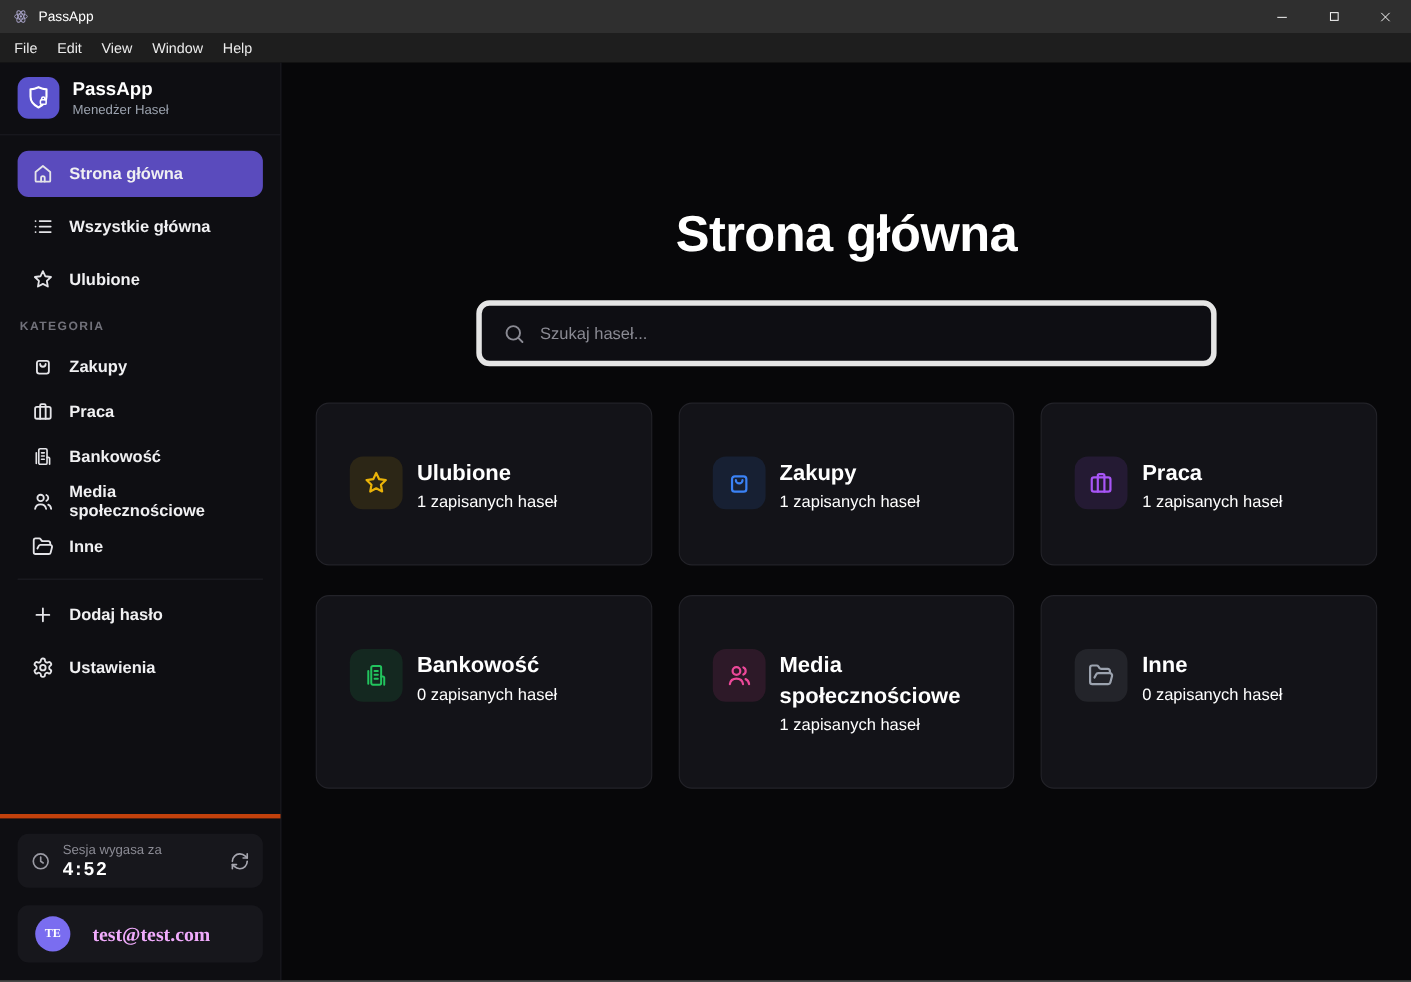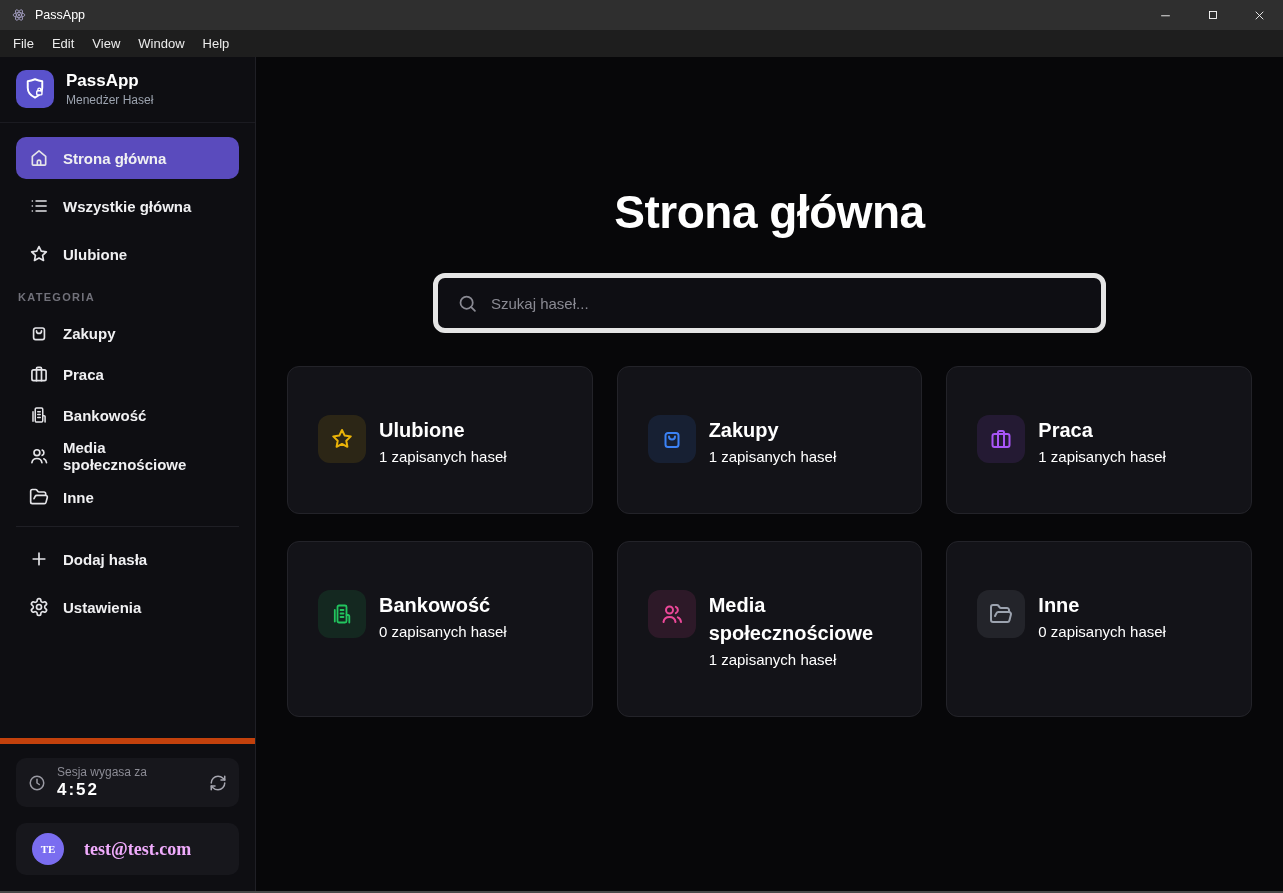--- a/index.html
+++ b/index.html
@@ -35,21 +35,21 @@
   .app-sub { font-size: 12px; color: #9ca3af; margin-top: 2px; }
 
   .sb-nav { flex: 1; padding: 14px 16px 0; overflow: hidden; }
   .nav-item { display: flex; align-items: center; gap: 14px; height: 42px; padding: 0 13px; border-radius: 10px; font-size: 15px; font-weight: bold; color: #f0f0f2; margin-bottom: 6px; cursor: default; }
   .nav-item .ni-icon { color: #e4e4e8; flex-shrink: 0; }
   .nav-item.active { background: #5a4bbd; }
   .cat-label { font-size: 11px; font-weight: bold; letter-spacing: 1.3px; color: #71717a; margin: 16px 2px 10px; }
   .cat-item { height: 40px; margin-bottom: 1px; }
   .sb-divider { height: 1px; background: #1f1f25; margin: 9px 0 11px; }
 
-  .sb-footer { padding: 14px 16px 16px; border-top: 6px solid #c2410c; }
+  .sb-footer { padding: 14px 16px 16px; border-top: 4px solid #c2410c; }
   .session { background: #17171c; border-radius: 10px; padding: 7px 12px; display: flex; align-items: center; gap: 11px; }
   .session-texts { display: flex; flex-direction: column; }
   .session-label { font-size: 12px; color: #8b8b94; }
   .session-time { font-size: 17px; font-weight: bold; color: #fff; letter-spacing: 2px; margin-top: 1px; }
   .clock { color: #9a9aa3; }
   .refresh-btn { margin-left: auto; color: #a7a7b0; cursor: default; }
   .user { margin-top: 16px; background: #17171c; border-radius: 10px; padding: 10px 16px; display: flex; align-items: center; gap: 20px; cursor: default; font-family: Liberation Serif, serif; }
   .avatar { width: 32px; height: 32px; border-radius: 50%; background: #7a6df0; display: flex; align-items: center; justify-content: center; font-size: 11px; font-weight: bold; color: #fff; flex-shrink: 0; }
   .email { font-size: 18px; font-weight: bold; color: #f0abfc; }
 
@@ -209,21 +209,21 @@
       </div>
 
       <div class="sb-divider"></div>
 
       <div class="nav-item">
         <span class="ni-icon">
           <svg width="20" height="20" viewBox="0 0 24 24" fill="none" stroke="currentColor" stroke-width="2" stroke-linecap="round" stroke-linejoin="round">
             <path d="M12 5v14M5 12h14"></path>
           </svg>
         </span>
-        <span>Dodaj hasła</span>
+        <span>Dodaj hasło</span>
       </div>
       <div class="nav-item">
         <span class="ni-icon">
           <svg width="20" height="20" viewBox="0 0 24 24" fill="none" stroke="currentColor" stroke-width="2" stroke-linecap="round" stroke-linejoin="round">
             <path d="M12.22 2h-.44a2 2 0 0 0-2 2v.18a2 2 0 0 1-1 1.73l-.43.25a2 2 0 0 1-2 0l-.15-.08a2 2 0 0 0-2.73.73l-.22.38a2 2 0 0 0 .73 2.73l.15.1a2 2 0 0 1 1 1.72v.51a2 2 0 0 1-1 1.74l-.15.09a2 2 0 0 0-.73 2.73l.22.38a2 2 0 0 0 2.73.73l.15-.08a2 2 0 0 1 2 0l.43.25a2 2 0 0 1 1 1.73V20a2 2 0 0 0 2 2h.44a2 2 0 0 0 2-2v-.18a2 2 0 0 1 1-1.73l.43-.25a2 2 0 0 1 2 0l.15.08a2 2 0 0 0 2.73-.73l.22-.39a2 2 0 0 0-.73-2.73l-.15-.08a2 2 0 0 1-1-1.74v-.5a2 2 0 0 1 1-1.74l.15-.09a2 2 0 0 0 .73-2.73l-.22-.38a2 2 0 0 0-2.73-.73l-.15.08a2 2 0 0 1-2 0l-.43-.25a2 2 0 0 1-1-1.73V4a2 2 0 0 0-2-2z"></path>
             <circle cx="12" cy="12" r="3"></circle>
           </svg>
         </span>
         <span>Ustawienia</span>
       </div>

